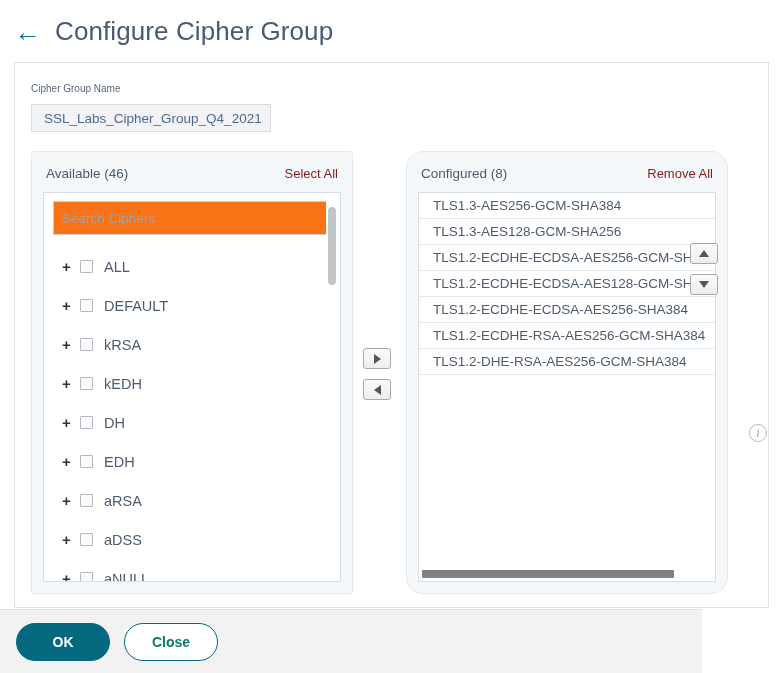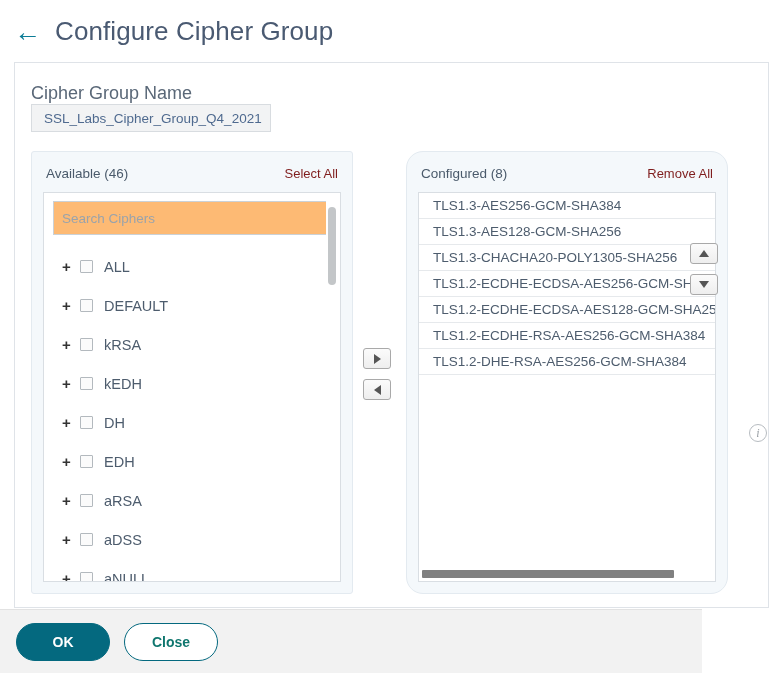--- a/index.html
+++ b/index.html
@@ -53,21 +53,21 @@
     border: 1px solid #dfe3e8;
     border-top: 1px solid #dfe3e8;
     background: #ffffff;
     box-sizing: border-box;
   }
 
   .field-label {
     position: absolute;
     left: 16px;
     top: 20px;
-    font-size: 18px;
+    font-size: 10px;
     color: #5a6878;
   }
   .name-input {
     position: absolute;
     left: 16px;
     top: 41px;
     width: 240px;
     height: 28px;
     box-sizing: border-box;
     background: #f2f3f4;
@@ -143,21 +143,21 @@
   .search-input {
     width: 100%;
     height: 28px;
     box-sizing: border-box;
     border: 1px solid #cbd1d6;
     font-size: 13.5px;
     font-family: "Liberation Sans", sans-serif;
     color: #3a4a5c;
     padding: 16px 8px;
     outline: none;
-    background: #fdba74;
+    background: #f97316;
   }
   .search-input::placeholder { color: #9aa3ab; }
 
   .tree {
     padding: 4px 0 0 0;
   }
   .tree-item {
     display: flex;
     align-items: center;
     height: 39px;
@@ -439,23 +439,23 @@
 
     <div class="panel configured">
       <div class="panel-head">
         <span class="panel-title">Configured (8)</span>
         <span class="panel-action">Remove All</span>
       </div>
       <div class="list-box">
         <div class="cfg-list" id="configured-list">
             <div class="cfg-item">TLS1.3-AES256-GCM-SHA384</div>
             <div class="cfg-item">TLS1.3-AES128-GCM-SHA256</div>
-            <div class="cfg-item">TLS1.3-CHACHA20-POLY1305-SHA256</div>
             <div class="cfg-item">TLS1.2-ECDHE-ECDSA-AES256-GCM-SHA384</div>
             <div class="cfg-item">TLS1.2-ECDHE-ECDSA-AES128-GCM-SHA256</div>
+            <div class="cfg-item">TLS1.2-ECDHE-ECDSA-AES256-SHA384</div>
             <div class="cfg-item">TLS1.2-ECDHE-RSA-AES256-GCM-SHA384</div>
             <div class="cfg-item">TLS1.2-DHE-RSA-AES256-GCM-SHA384</div>
           </div>
         <div class="h-scroll-track">
           <div class="h-scroll-thumb"></div>
         </div>
       </div>
     </div>
 
     <div class="reorder">

